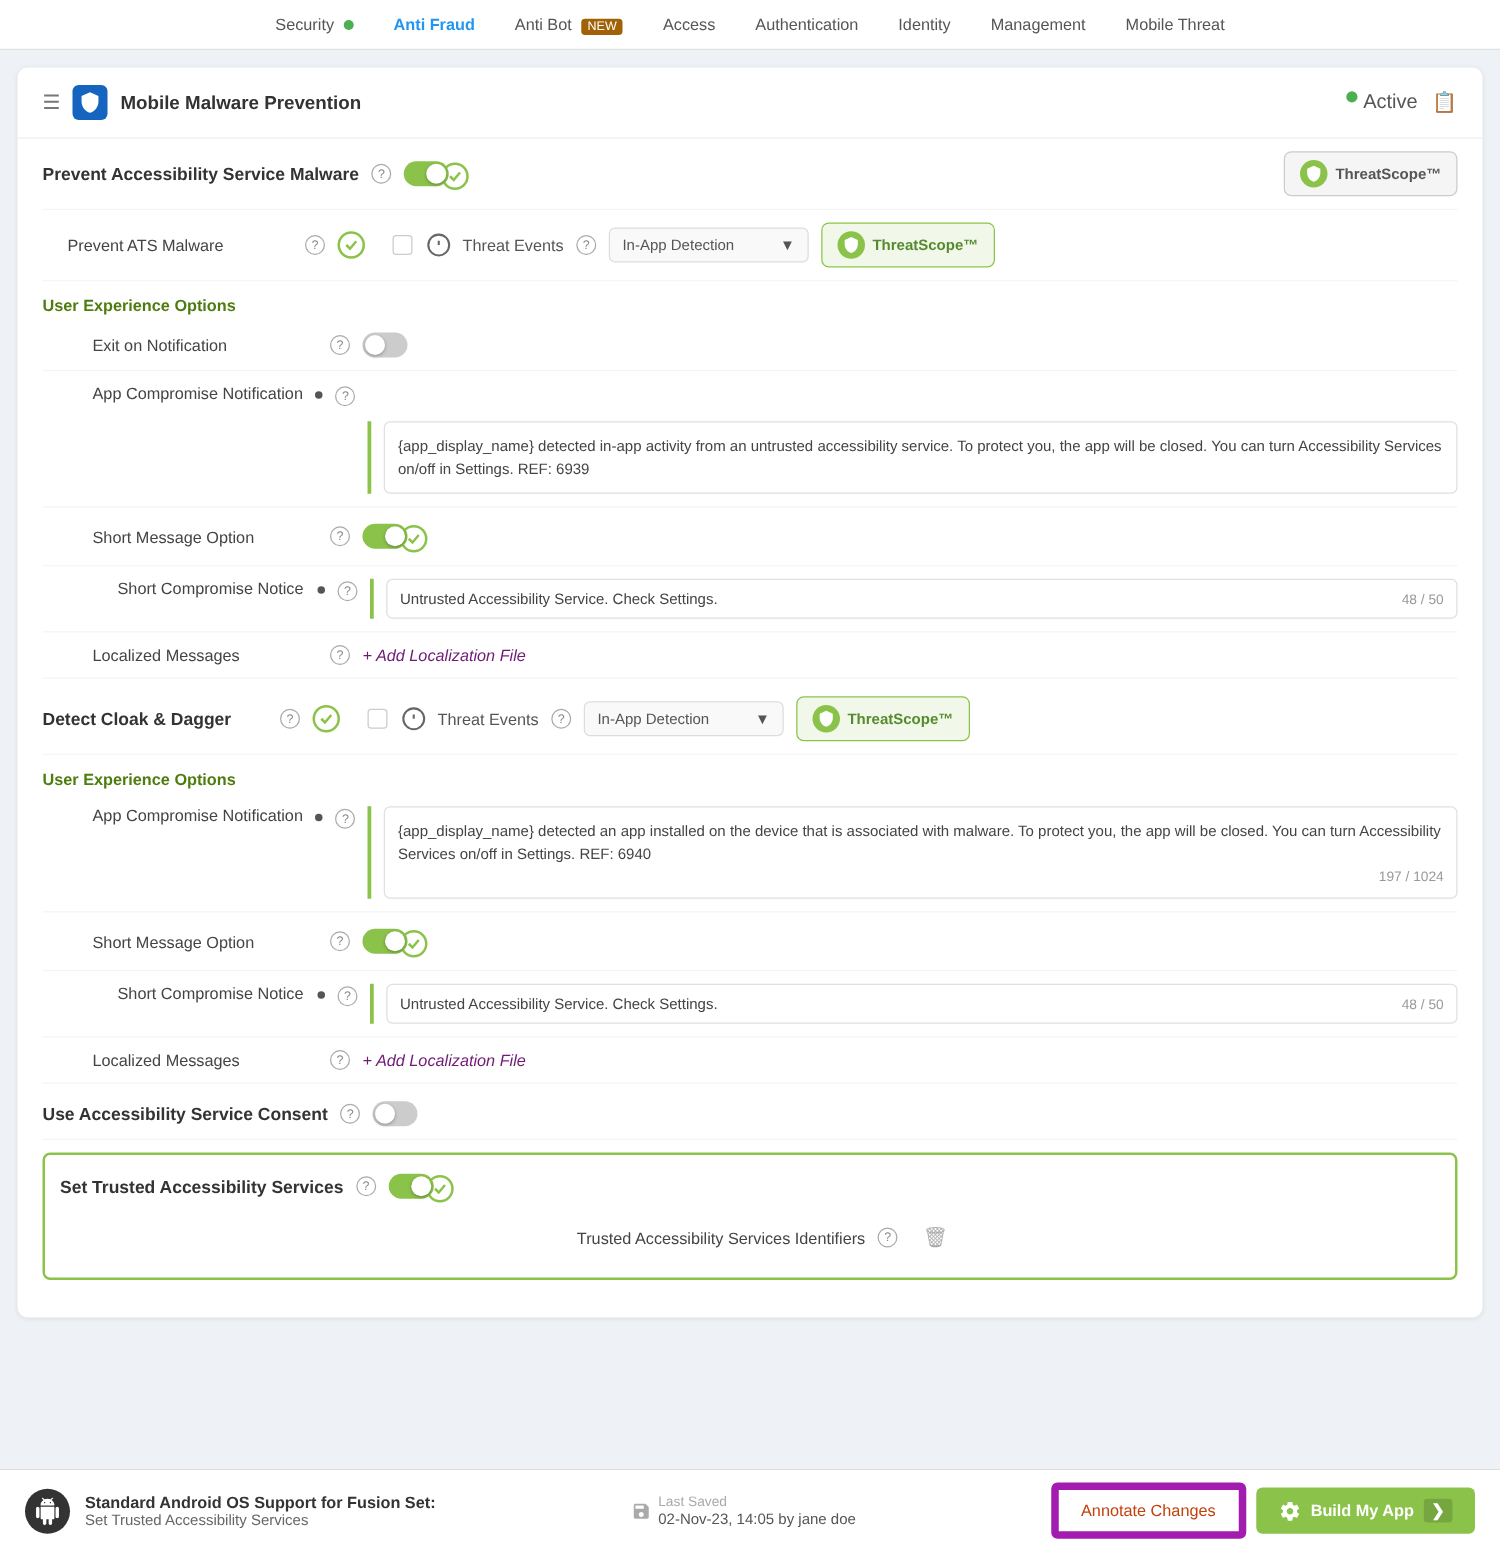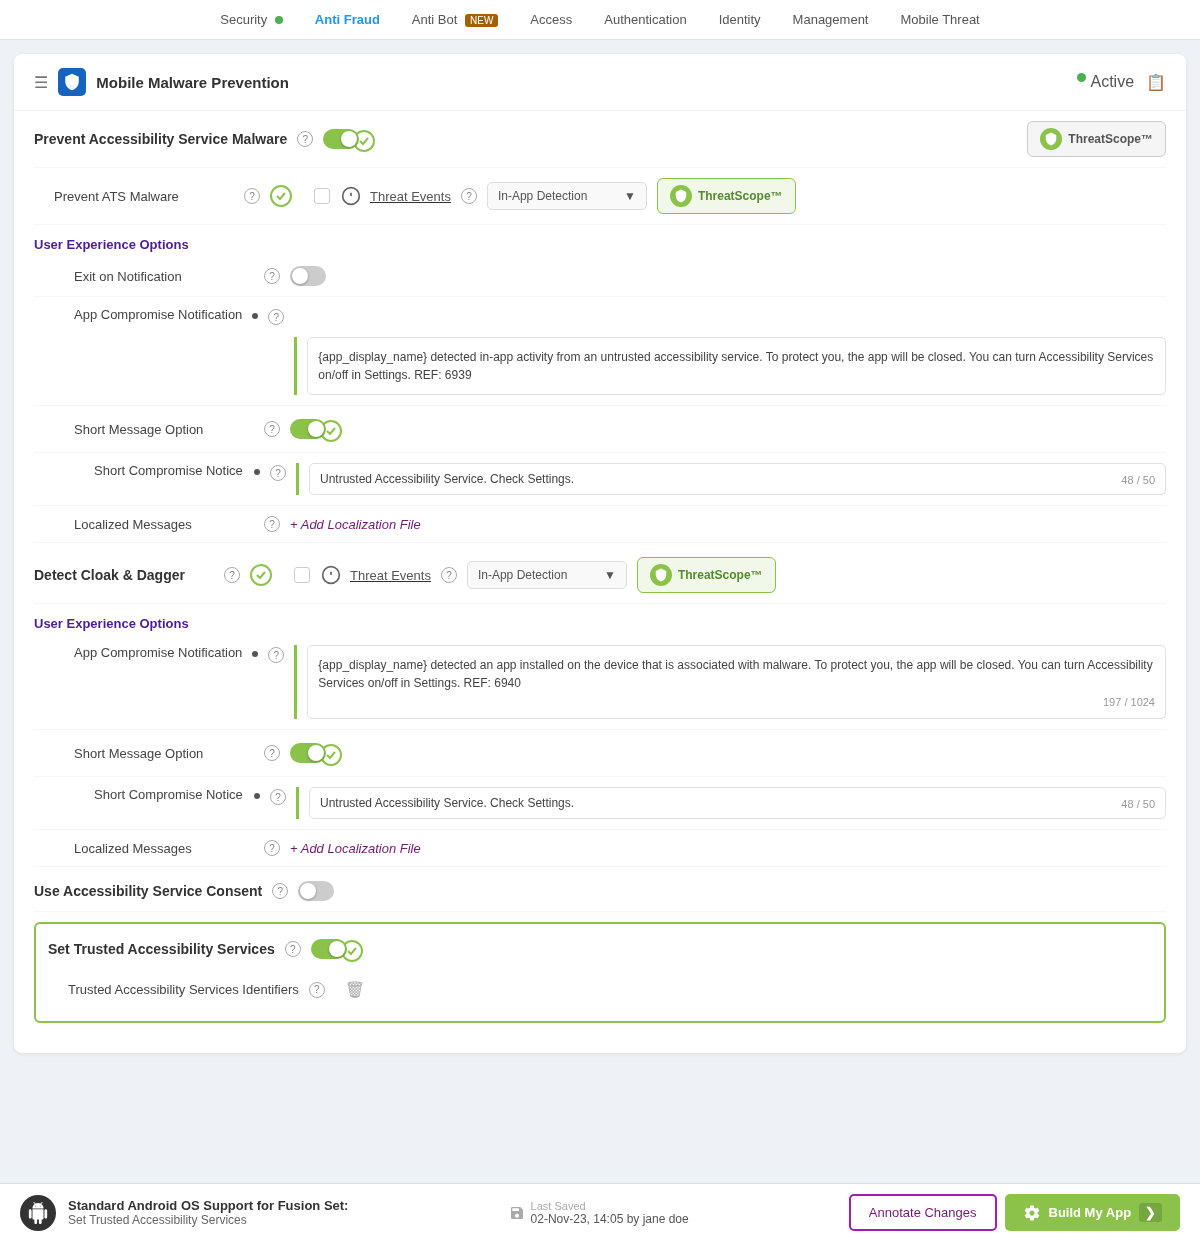--- a/index.html
+++ b/index.html
@@ -45,21 +45,21 @@
     .toggle-track.off .toggle-knob { left: 2px; }
 
     
     .check-circle { width: 22px; height: 22px; border-radius: 50%; border: 2px solid #8bc34a; display: flex; align-items: center; justify-content: center; flex-shrink: 0; }
     .check-circle svg { width: 12px; height: 12px; fill: #8bc34a; }
 
     
     .checkbox { width: 16px; height: 16px; border: 1px solid #ccc; border-radius: 3px; flex-shrink: 0; cursor: pointer; }
 
     
-    .threat-events-item { display: flex; align-items: center; gap: 8px; text-decoration: underline; }
+    .threat-events-item { display: flex; align-items: center; gap: 8px; }
     .threat-events-label { color: #555; font-size: 13px; font-weight: 500; }
     .threat-events-icon { width: 22px; height: 22px; display: flex; align-items: center; justify-content: center; }
 
     
     .detection-dropdown { border: 1px solid #ddd; border-radius: 5px; padding: 6px 10px; font-size: 12px; color: #555; background: #f9f9f9; display: flex; align-items: center; justify-content: space-between; gap: 8px; min-width: 160px; cursor: pointer; }
 
     
     .threatscope-btn { display: flex; align-items: center; gap: 6px; background: #f1f8e9; border: 1px solid #8bc34a; border-radius: 6px; padding: 6px 12px; cursor: pointer; font-size: 12px; font-weight: 600; color: #558b2f; }
     .threatscope-btn.grey { background: #f5f5f5; border-color: #ccc; color: #555; }
     .threatscope-icon { width: 22px; height: 22px; background: #8bc34a; border-radius: 50%; display: flex; align-items: center; justify-content: center; }
@@ -86,30 +86,30 @@
 
     
     .bottom-bar { position: fixed; bottom: 0; left: 0; right: 0; background: #fff; border-top: 1px solid #ddd; padding: 10px 20px; display: flex; align-items: center; justify-content: space-between; }
     .bottom-bar-left { display: flex; align-items: center; gap: 12px; }
     .android-icon { width: 36px; height: 36px; background: #333; border-radius: 50%; display: flex; align-items: center; justify-content: center; }
     .bottom-info { font-size: 12px; }
     .bottom-info strong { font-size: 13px; color: #333; display: block; }
     .bottom-info span { color: #666; }
     .bottom-bar-center { display: flex; align-items: center; gap: 6px; color: #888; font-size: 12px; }
     .bottom-bar-right { display: flex; align-items: center; gap: 8px; }
-    .annotate-btn { border: 2px solid #a21caf; background: #fff; border-radius: 5px; padding: 9px 18px; font-size: 13px; cursor: pointer; color: #701a75; }
+    .annotate-btn { border: 6px solid #a21caf; background: #fff; border-radius: 5px; padding: 9px 18px; font-size: 13px; cursor: pointer; color: #c2410c; }
     .build-btn { background: #8bc34a; color: #fff; border: none; border-radius: 5px; padding: 9px 18px; font-size: 13px; font-weight: 600; cursor: pointer; display: flex; align-items: center; gap: 8px; }
     .build-btn-arrow { background: rgba(0,0,0,0.15); border-radius: 3px; padding: 2px 6px; font-size: 13px; }
 
     .spacer { flex: 1; }
 
     .toggle-with-check { display: flex; align-items: center; gap: 2px; }
     .check-overlay { margin-left: -8px; margin-top: 4px; }
 
-    .section-header { padding: 12px 0 4px; font-weight: 700; font-size: 13px; color: #4c1d95; }
+    .section-header { padding: 12px 0 4px; font-weight: 700; font-size: 13px; color: #4d7c0f; }
 
     
     .main-wrapper { margin-bottom: 70px; }
   </style>
 </head>
 <body>
 
 <div class="main-wrapper">
 
   <nav class="top-nav">
@@ -362,21 +362,21 @@
               <div class="toggle-knob"></div>
             </div>
             <div class="check-circle check-overlay">
               <svg viewBox="0 0 12 12">
                   <polyline points="2,6 5,9 10,3" stroke="#8bc34a" stroke-width="2" fill="none"></polyline>
                 </svg>
             </div>
           </div>
         </div>
 
-        <div class="setting-row indent-1" style="border-bottom:none; align-items:center;">
+        <div class="setting-row indent-1" style="border-bottom:none; align-items:center;justify-content:center;">
           <span class="setting-label" style="min-width:220px;">Trusted Accessibility Services Identifiers</span>
           <span class="info-icon">?</span>
           <span class="delete-icon" style="margin-left:10px;">🗑</span>
         </div>
 
       </div>
 
     </div>
   </div>
 </div>

